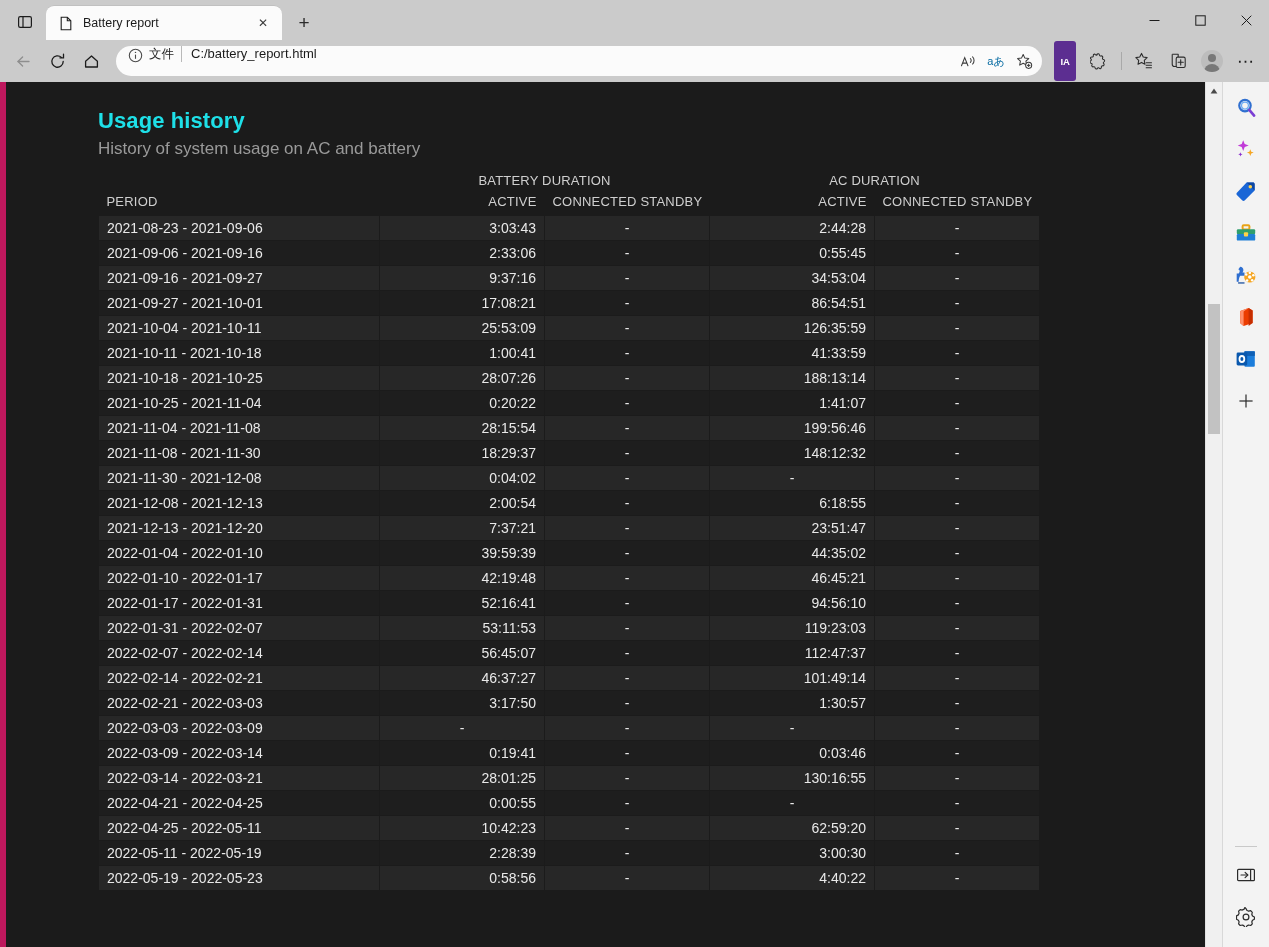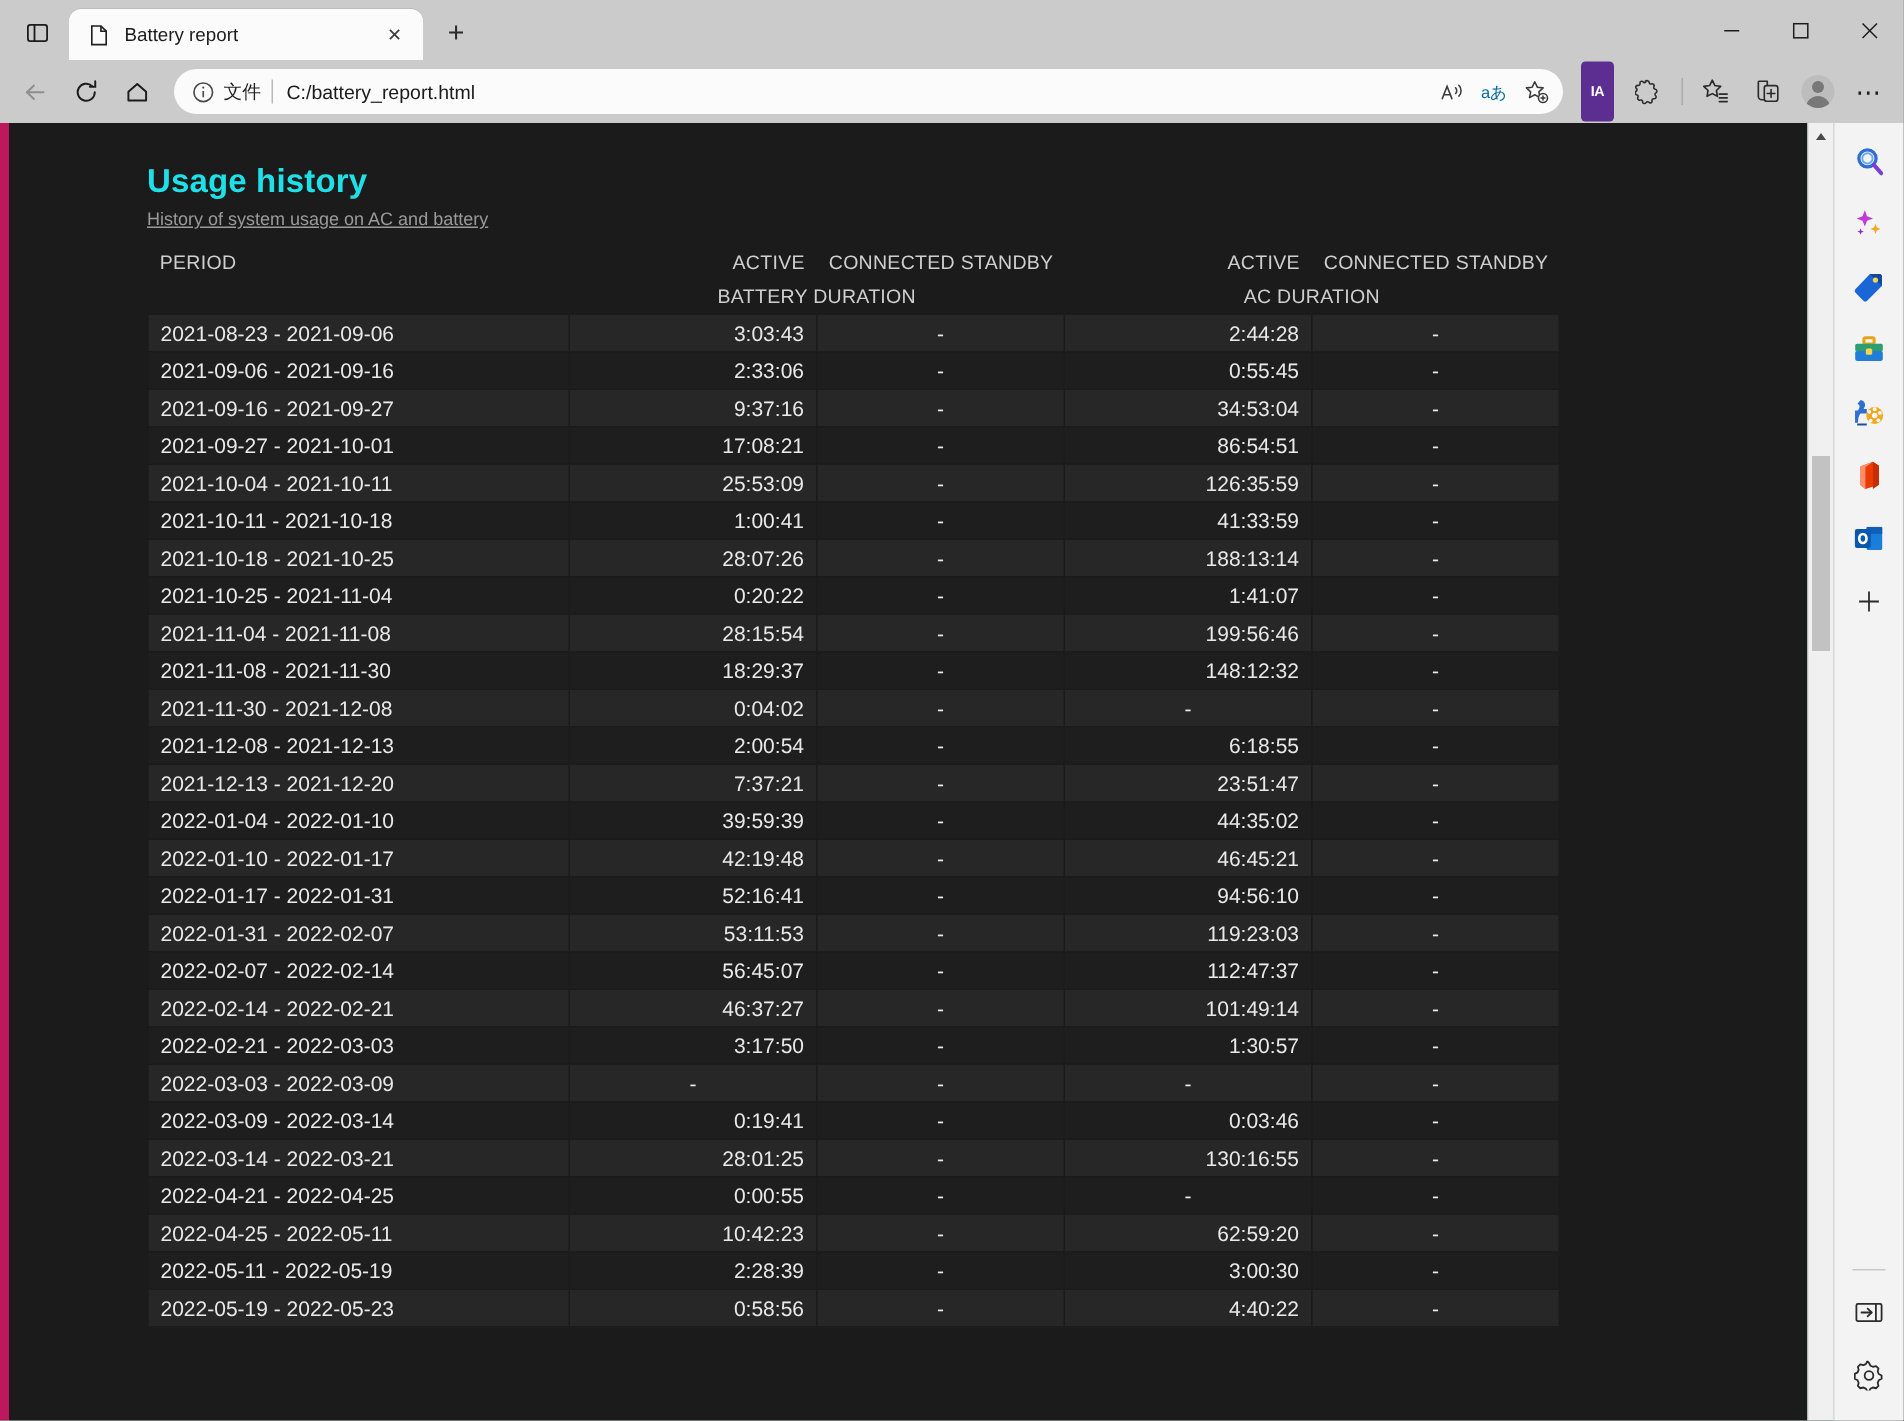--- a/index.html
+++ b/index.html
@@ -106,21 +106,20 @@
     flex: 0 0 auto;
   }
   .tb-btn.enabled { color: #1c1c1c; }
 
   .omnibox {
     flex: 1 1 auto;
     height: 30px;
     background: #fbfbfb;
     border-radius: 16px;
     display: flex;
-    align-items: center;
     margin: 0 6px 0 8px;
     padding: 0 4px 0 10px;
     min-width: 0;
   }
   .omni-info {
     width: 18px; height: 18px;
     flex: 0 0 18px;
     display: flex; align-items: center; justify-content: center;
     color: #444;
     margin-right: 5px;
@@ -281,24 +280,23 @@
   }
   .rpt-title {
     color: #1ee0e8;
     font-size: 22px;
     font-weight: bold;
     letter-spacing: .1px;
     margin-bottom: 5px;
   }
   .rpt-sub {
     color: #9a9a9a;
-    font-size: 12px;
+    font-size: 17px;
     margin-bottom: 12px;
     font-weight: normal;
-    text-decoration: underline;
   }
 
   table.usage {
     border-collapse: collapse;
     width: 866px;
     table-layout: fixed;
   }
   table.usage col.c-period { width: 281px; }
   table.usage col.c-bact   { width: 165px; }
   table.usage col.c-bcs    { width: 165px; }
@@ -504,30 +502,30 @@
           <table class="usage">
             <colgroup>
               <col class="c-period">
                 <col class="c-bact">
                 <col class="c-bcs">
                 <col class="c-aact">
                 <col class="c-acs">
             </colgroup>
             <thead>
               <tr>
+                <th class="grp"></th>
+                <th class="grp" colspan="2">BATTERY DURATION</th>
+                <th class="grp" colspan="2">AC DURATION</th>
+              </tr>
+              <tr>
                 <th class="sub left">PERIOD</th>
                 <th class="sub right">ACTIVE</th>
                 <th class="sub center">CONNECTED STANDBY</th>
                 <th class="sub right">ACTIVE</th>
                 <th class="sub center">CONNECTED STANDBY</th>
-              </tr>
-              <tr>
-                <th class="grp"></th>
-                <th class="grp" colspan="2">BATTERY DURATION</th>
-                <th class="grp" colspan="2">AC DURATION</th>
               </tr>
             </thead>
             <tbody id="usage-body">
                 <tr>
                   <td class="period">2021-08-23 - 2021-09-06</td>
                   <td class="num">3:03:43</td>
                   <td class="dash">-</td>
                   <td class="num">2:44:28</td>
                   <td class="dash">-</td>
                 </tr>

